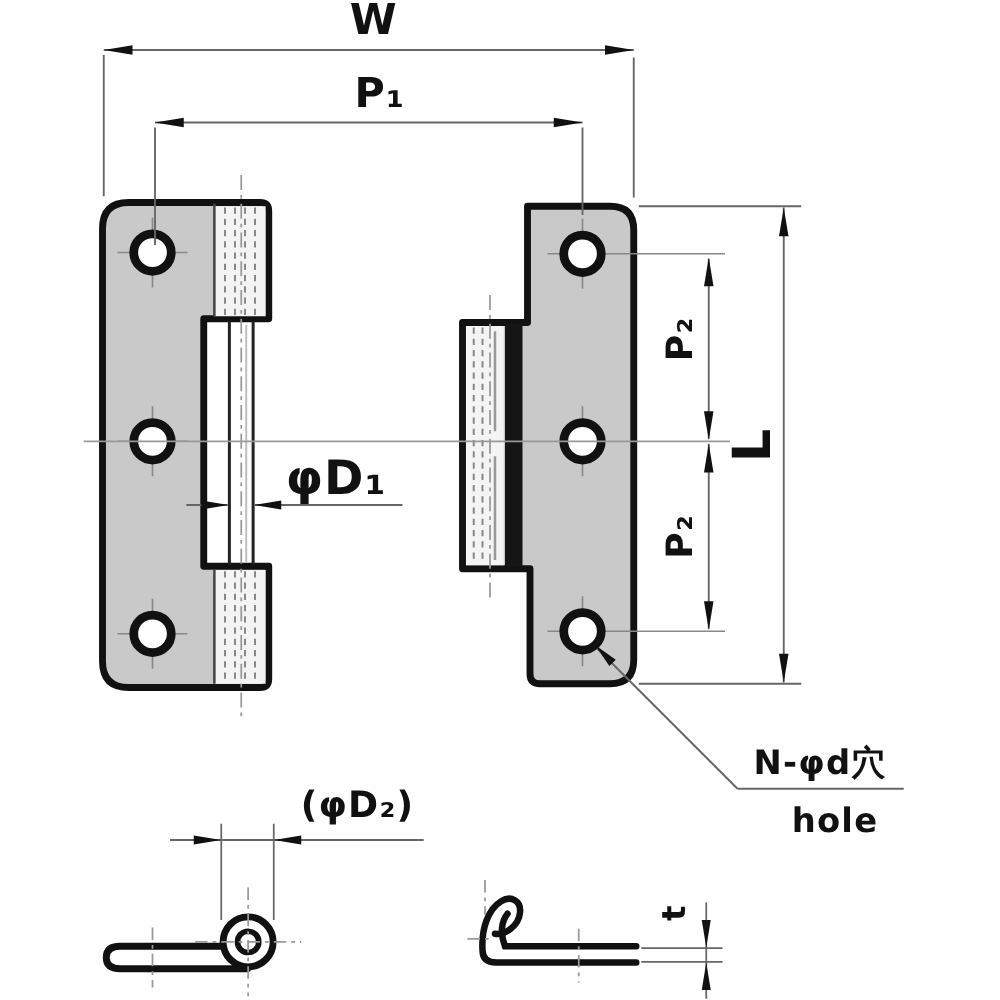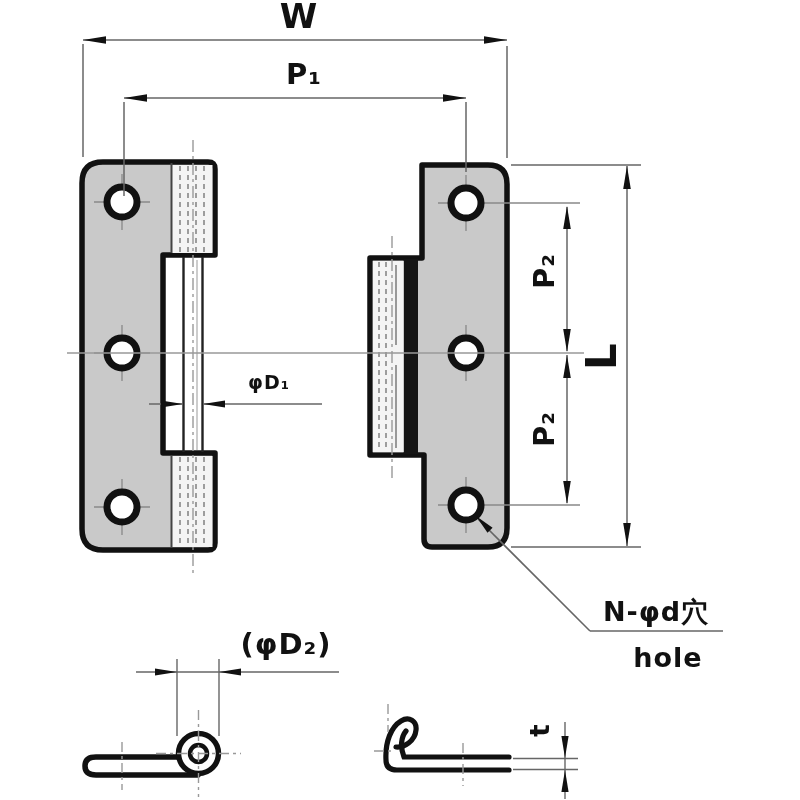--- a/index.html
+++ b/index.html
@@ -166,22 +166,22 @@
         <line x1="513" y1="758.5" x2="578" y2="758.5"></line>
         <line x1="513" y1="769.5" x2="578" y2="769.5"></line>
         <line x1="565" y1="722" x2="565" y2="799"></line>
         <polygon points="565,758 561.4,736 568.6,736" fill="#111" stroke="none"></polygon>
         <polygon points="565,770 561.4,792 568.6,792" fill="#111" stroke="none"></polygon>
       </g>
     </g>
   </svg>
 
   <div class="lbl" style="left:299px; top:16px; font-size:34px;">W</div>
-  <div class="lbl" style="left:304px; top:74px; font-size:29px;">P₁</div>
-  <div class="lbl" style="left:269px; top:382px; font-size:19px;">φD₁</div>
+  <div class="lbl" style="left:304px; top:74px; font-size:33px;">P₁</div>
+  <div class="lbl" style="left:269px; top:382px; font-size:38px;">φD₁</div>
   <div class="lbl rot" style="left:544px; top:271px; font-size:29px;">P₂</div>
   <div class="lbl rot" style="left:544px; top:429px; font-size:29px;">P₂</div>
   <div class="lbl rot" style="left:602px; top:356px; font-size:42px;">L</div>
   <div class="lbl" style="left:286px; top:644px; font-size:29px;">(φD₂)</div>
   <div class="lbl" style="left:656px; top:611px; font-size:27px;">N-φd穴</div>
   <div class="lbl" style="left:668px; top:657px; font-size:27px;">hole</div>
   <div class="lbl rot" style="left:540px; top:730px; font-size:26px;">t</div>
 
 </div>
 

